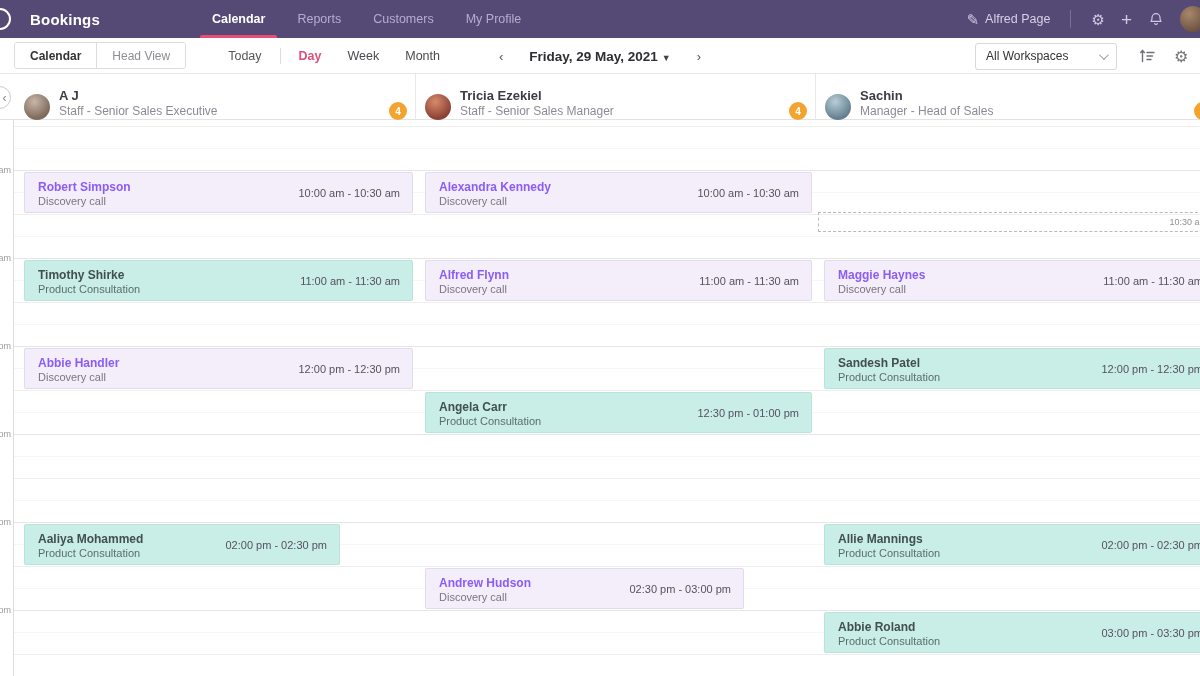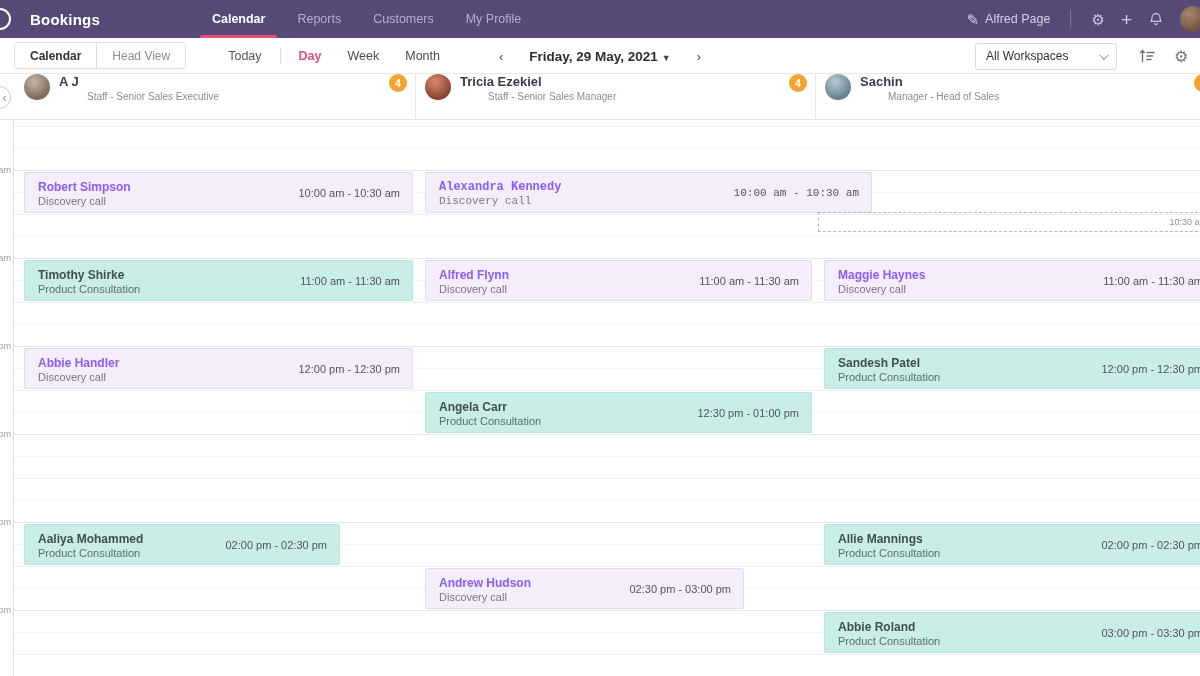--- a/index.html
+++ b/index.html
@@ -53,27 +53,27 @@
     border-bottom:1.5px solid #999; transform:rotate(45deg) translateY(-2px); }
   .sort-icon { margin-left:22px; cursor:pointer; display:flex; }
   .gear-right { margin-left:18px; width:26px; font-size:16px; color:#777; cursor:pointer; }
 
   
   .staff-header { position:absolute; top:74px; left:0; width:1200px; height:46px; background:#fff;
     border-bottom:1px solid #e2e2e2; }
   .scroll-left-btn { position:absolute; left:-12px; top:12px; width:23px; height:23px;
     border:1px solid #ccc; border-radius:50%; background:#fff; color:#888; font-size:12px;
     display:flex; align-items:center; justify-content:center; padding-left:10px; cursor:pointer; }
-  .staff-col { position:absolute; top:0; height:46px; display:flex; align-items:flex-start; padding-left:10px; }
+  .staff-col { position:absolute; top:0; height:46px; display:flex; align-items:flex-end; padding-left:10px; }
   .staff-avatar { width:26px; height:26px; border-radius:50%; flex:none; margin-right:9px; }
   .av-1 { background:radial-gradient(circle at 40% 30%, #c9b6a8, #7d6a5c 70%); }
   .av-2 { background:radial-gradient(circle at 40% 30%, #d88a6a, #8a4234 70%); }
   .av-3 { background:radial-gradient(circle at 40% 30%, #b9cdd8, #64808f 70%); }
   .staff-name { font-size:13px; font-weight:700; color:#3d3b46; line-height:1.25; }
-  .staff-role { font-size:10px; color:#8d8a95; line-height:1.3;margin-left:28px; }
+  .staff-role { font-size:12px; color:#8d8a95; line-height:1.3; }
   .staff-badge { margin-left:auto; margin-right:8px; width:18px; height:18px; border-radius:50%;
     background:#f3a42e; color:#fff; font-size:10px; font-weight:700; display:flex;
     align-items:center; justify-content:center; flex:none; }
 
   
   .grid { position:absolute; top:120px; left:0; width:1200px; height:556px; overflow:hidden; background:#fff; }
   .gline { position:absolute; left:14px; right:0; height:1px; }
   .gline.q { background:#f6f6f6; } .gline.h { background:#efefef; } .gline.o { background:#e6e6e6; }
   .vsep { position:absolute; top:74px; bottom:0; width:1px; background:#e8e8e8; }
   .gutter { position:absolute; left:0; top:0; width:14px; height:556px; overflow:hidden;
@@ -238,21 +238,21 @@
       <div class="appt-name">Abbie Handler</div>
       <div class="appt-type">Discovery call</div>
       <div class="appt-time">12:00 pm - 12:30 pm</div>
     </div>
     <div class="appt consult" style="left:24px; width:316px; top:404px;">
       <div class="appt-name">Aaliya Mohammed</div>
       <div class="appt-type">Product Consultation</div>
       <div class="appt-time">02:00 pm - 02:30 pm</div>
     </div>
 
-    <div class="appt discovery" style="left:425px; width:447px; top:52px;font-family:Liberation Mono, monospace;">
+    <div class="appt discovery" style="left:425px; width:387px; top:52px;">
       <div class="appt-name">Alexandra Kennedy</div>
       <div class="appt-type">Discovery call</div>
       <div class="appt-time">10:00 am - 10:30 am</div>
     </div>
     <div class="appt discovery" style="left:425px; width:387px; top:140px;">
       <div class="appt-name">Alfred Flynn</div>
       <div class="appt-type">Discovery call</div>
       <div class="appt-time">11:00 am - 11:30 am</div>
     </div>
     <div class="appt consult" style="left:425px; width:387px; top:272px;">

